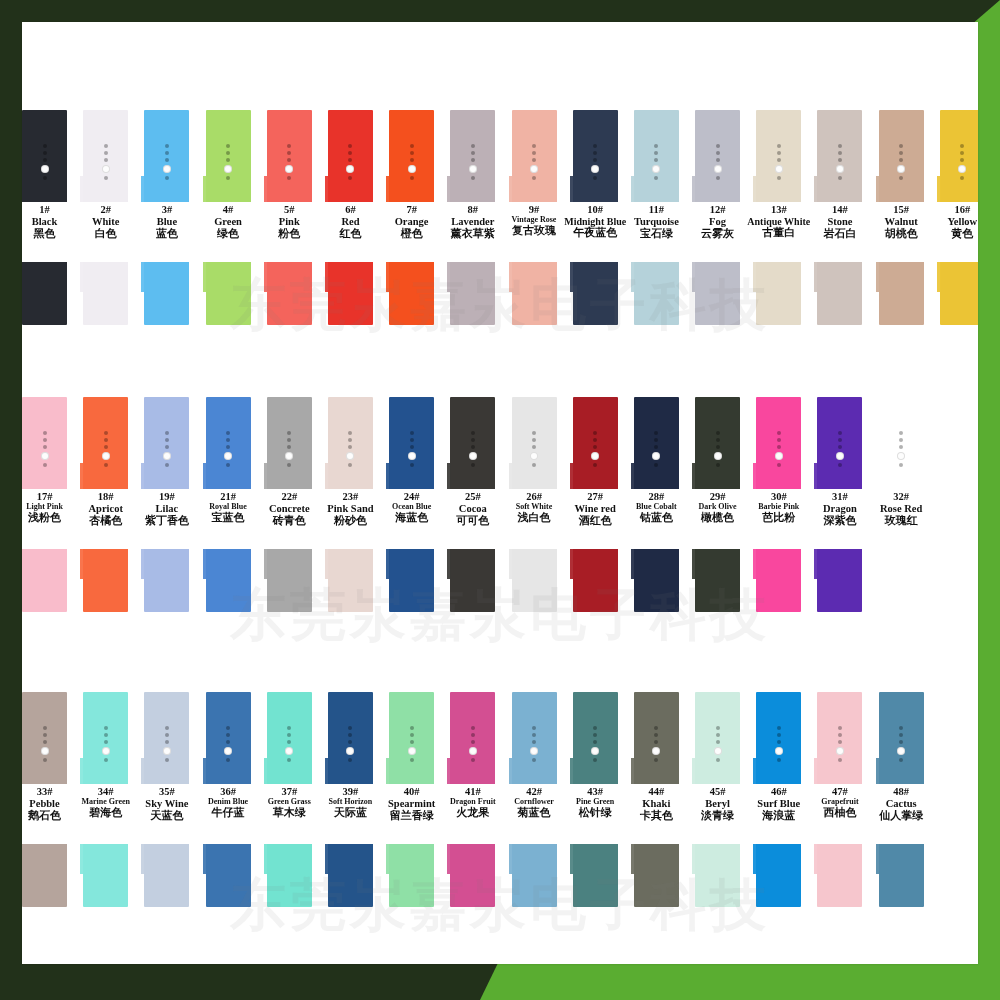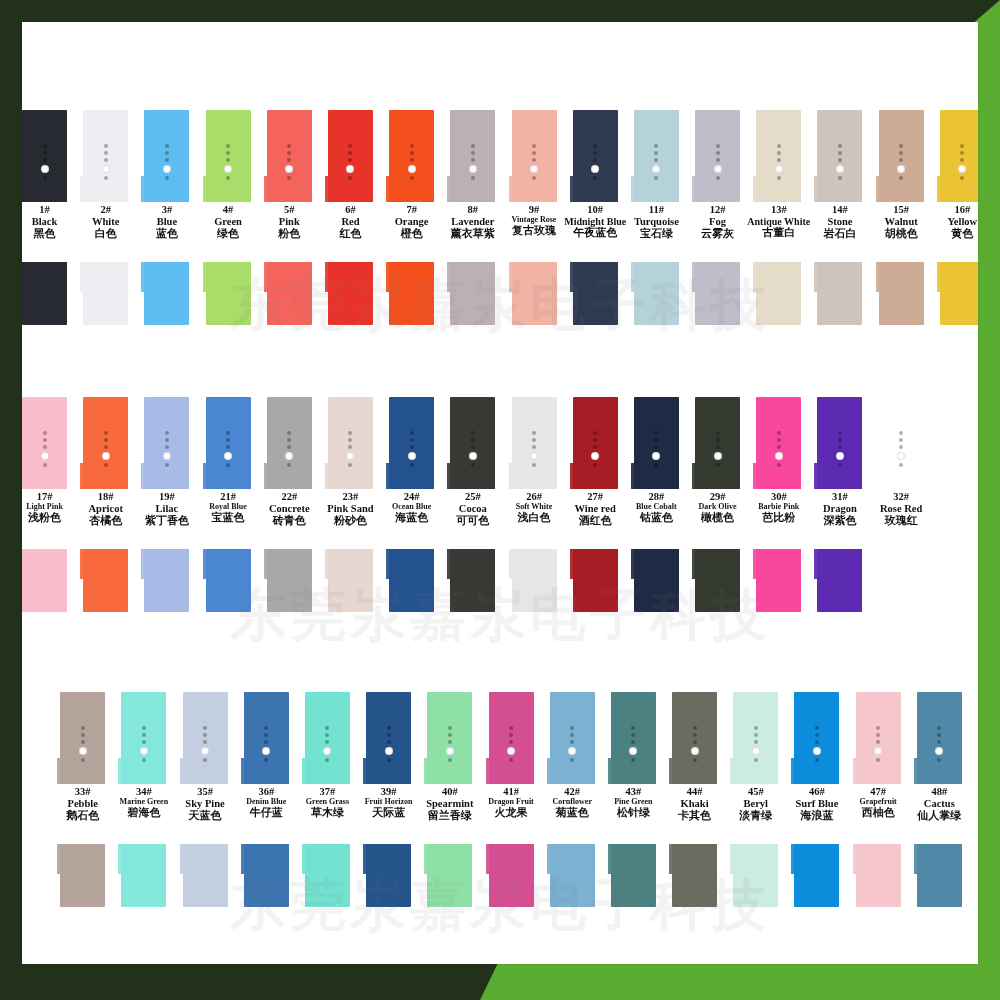--- a/index.html
+++ b/index.html
@@ -62,21 +62,21 @@
   .band-row {
     position: absolute;
     left: 0;
     width: 100%;
     height: 215px;
     display: flex;
     z-index: 2;
   }
   .row-1 { top: 88px; }
   .row-2 { top: 375px; }
-  .row-3 { top: 670px; justify-content: flex-end; }
+  .row-3 { top: 670px; }
 
   
   .band {
     position: relative;
     width: 61.2px;
     flex: 0 0 61.2px;
     height: 215px;
   }
 
   
@@ -723,21 +723,21 @@
           <div class="holes">
             <div class="hole"></div>
             <div class="hole"></div>
             <div class="hole"></div>
             <div class="hole big"></div>
             <div class="hole"></div>
           </div>
           <div class="strap-bot" style="background: rgb(195, 207, 224);"></div>
           <div class="label">
             <div class="lbl-num">35#</div>
-            <div class="lbl-en ">Sky Pine</div>
+            <div class="lbl-en ">Sky Wine</div>
             <div class="lbl-cn ">天蓝色</div>
           </div>
         </div>
         <div class="band">
           <div class="strap-top" style="background: rgb(59, 116, 176);"></div>
           <div class="holes">
             <div class="hole"></div>
             <div class="hole"></div>
             <div class="hole"></div>
             <div class="hole big"></div>
@@ -771,21 +771,21 @@
           <div class="holes">
             <div class="hole"></div>
             <div class="hole"></div>
             <div class="hole"></div>
             <div class="hole big"></div>
             <div class="hole"></div>
           </div>
           <div class="strap-bot" style="background: rgb(36, 84, 138);"></div>
           <div class="label">
             <div class="lbl-num">39#</div>
-            <div class="lbl-en small">Fruit Horizon</div>
+            <div class="lbl-en small">Soft Horizon</div>
             <div class="lbl-cn ">天际蓝</div>
           </div>
         </div>
         <div class="band">
           <div class="strap-top" style="background: rgb(143, 224, 166);"></div>
           <div class="holes">
             <div class="hole"></div>
             <div class="hole"></div>
             <div class="hole"></div>
             <div class="hole big"></div>

